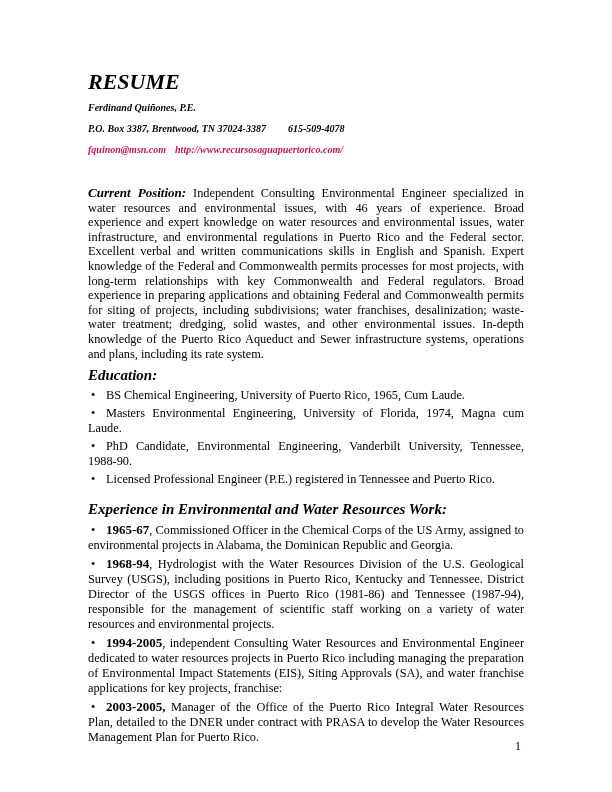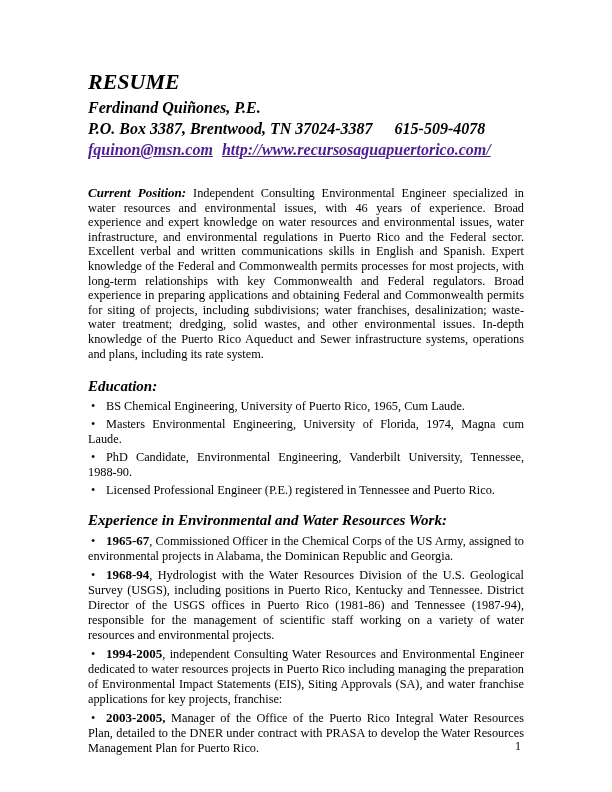--- a/index.html
+++ b/index.html
@@ -24,31 +24,30 @@
   }
   
   .doc-title {
     margin: 0 0 3px 0;
     font-size: 22px;
     line-height: 24px;
     font-weight: bold;
     font-style: italic;
   }
   .hdr-line {
-    font-size: 16px;
+    font-size: 10px;
     line-height: 21px;
     font-weight: bold;
     font-style: italic;
   }
   .phone {
     margin-left: 22px;
   }
   .links-line a {
-    color: #4c1d95;
-    text-decoration: underline;
+    color: #be185d;
     font-weight: bold;
     font-style: italic;
     cursor: pointer;
   }
   .links-line a + a {
     margin-left: 9px;
   }
   
   .para {
     margin: 0;
@@ -64,21 +63,21 @@
     font-weight: bold;
     font-style: italic;
   }
   h2.sec-heading {
     margin: 0 0 4px 0;
     font-size: 15px;
     line-height: 18px;
     font-weight: bold;
     font-style: italic;
   }
-  .education { margin-top: 16px; }
+  .education { margin-top: 5px; }
   .experience { margin-top: 13px; }
   .bullet-item {
     margin: 0 0 3px 0;
     font-size: 12.3px;
     line-height: 15px;
     text-align: justify;
   }
   .bullet {
     display: inline-block;
     width: 18px;

